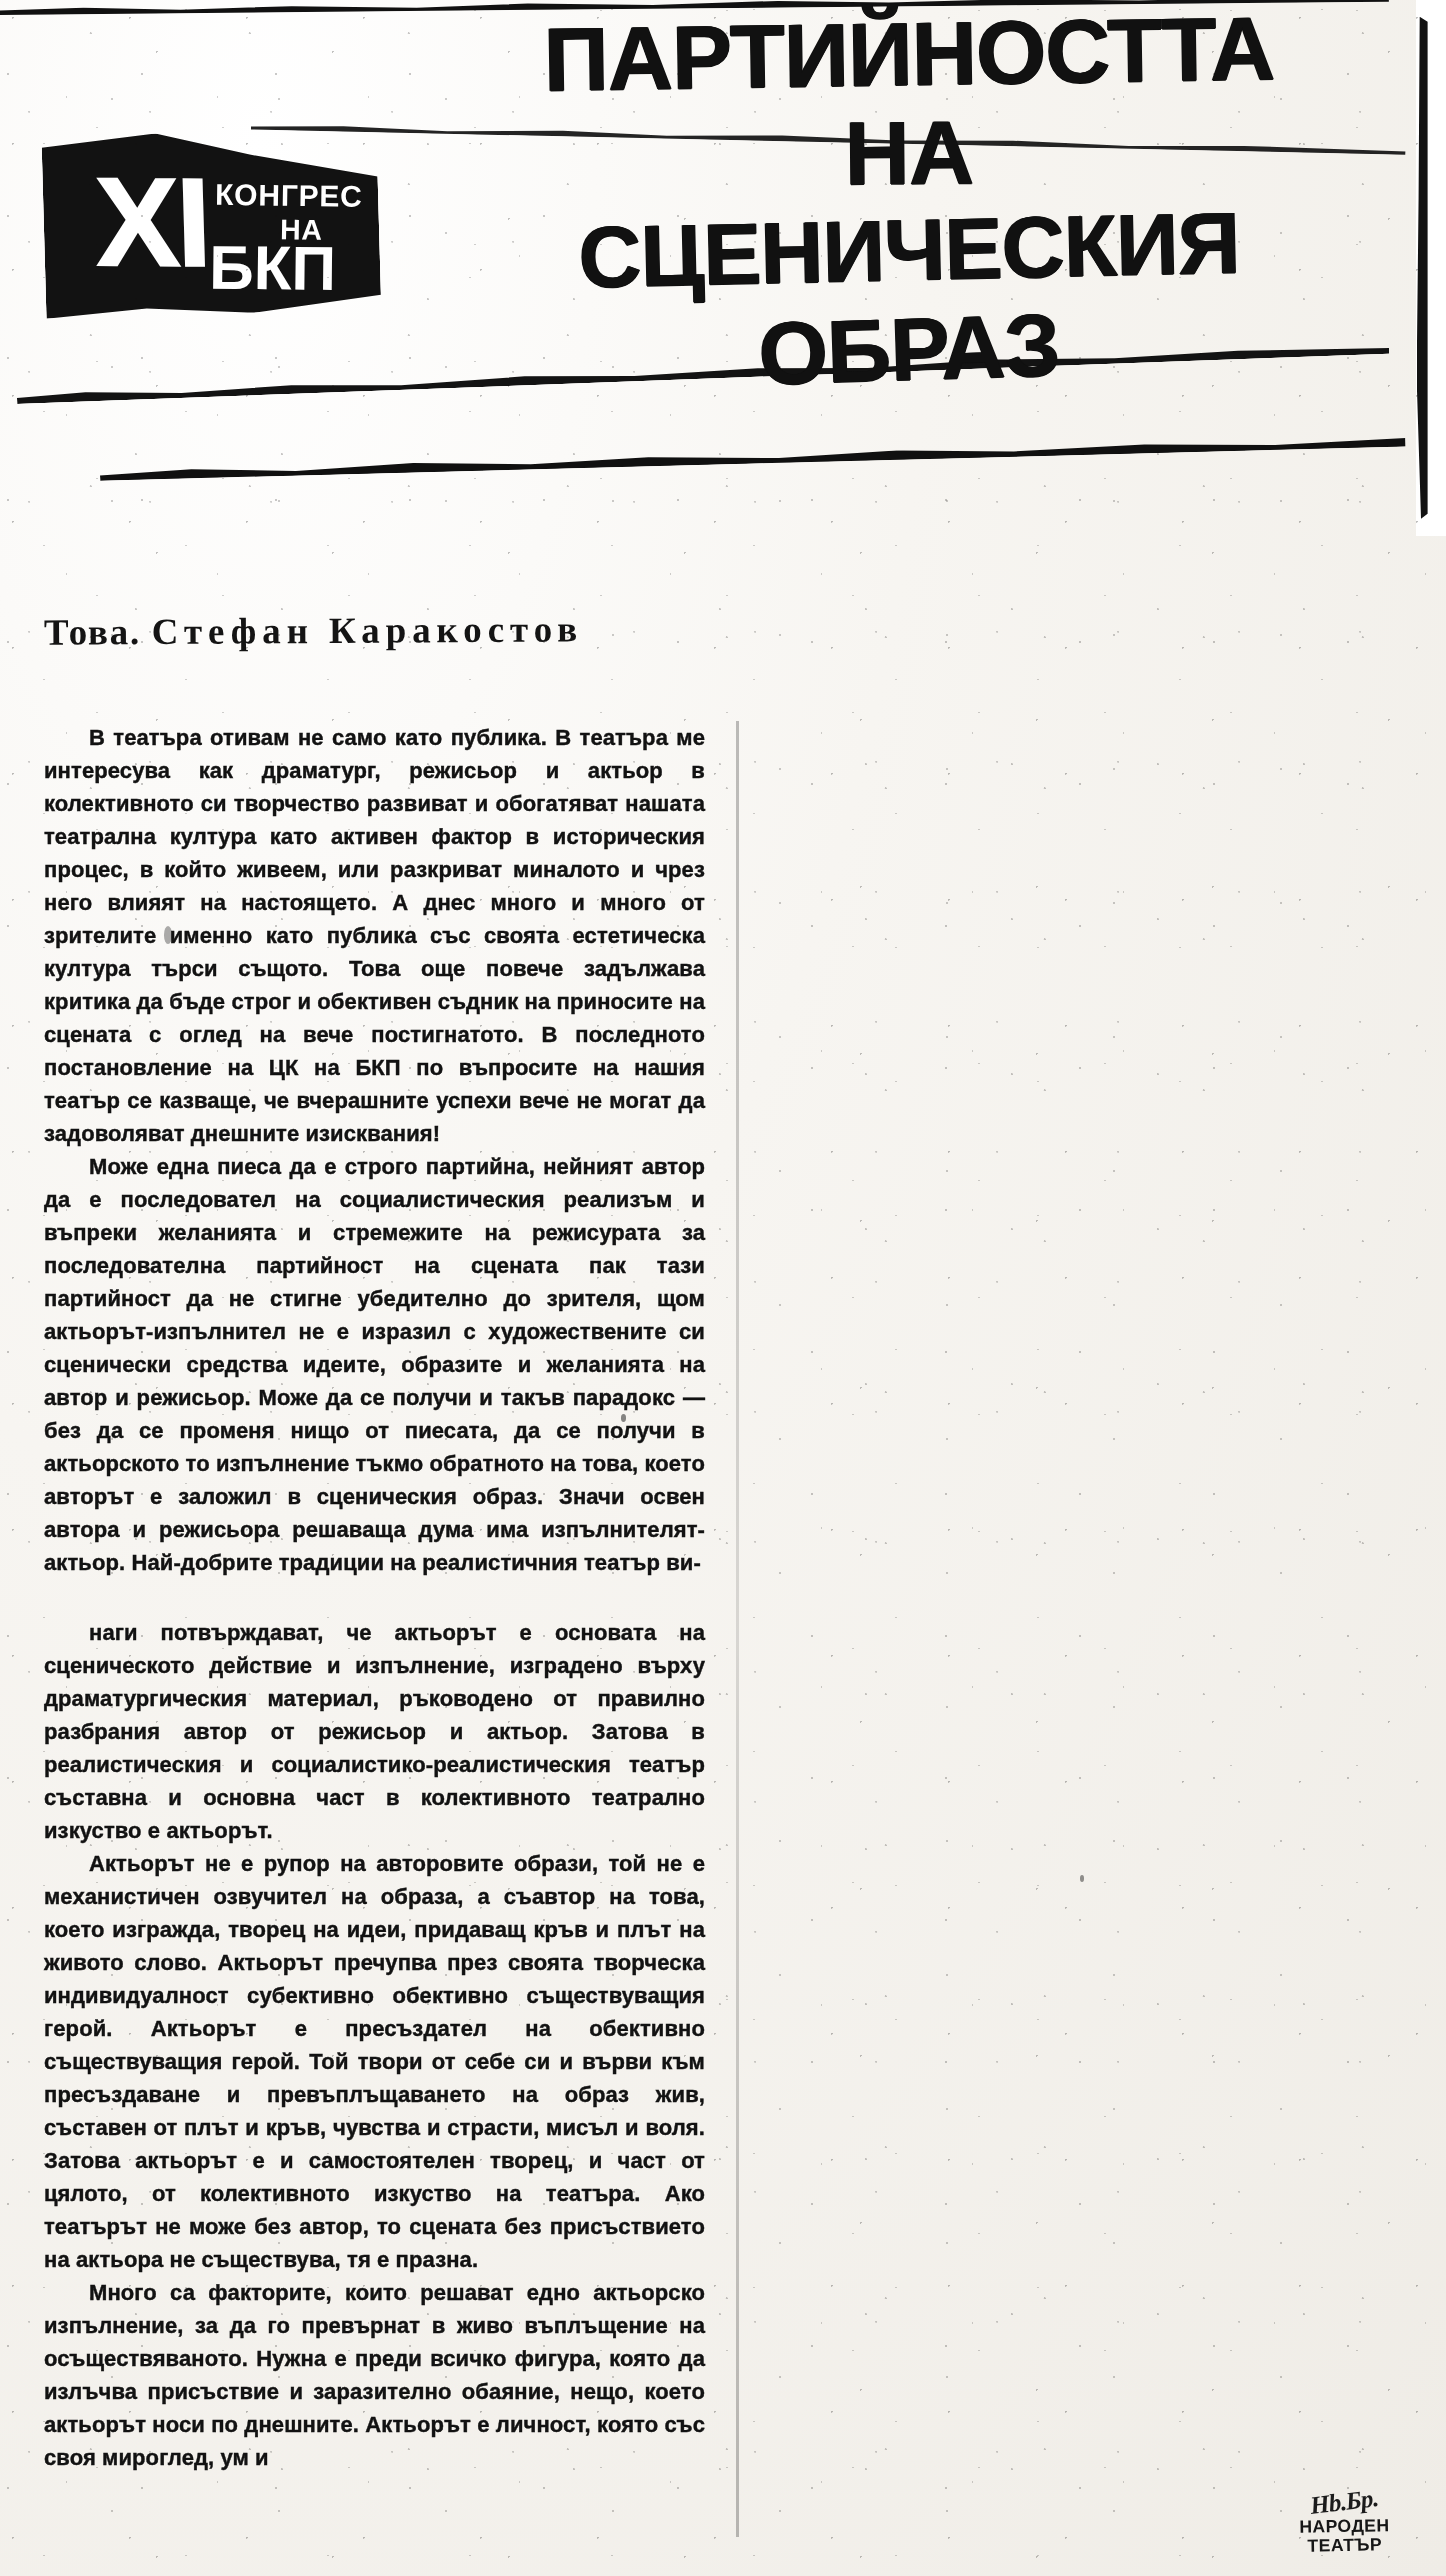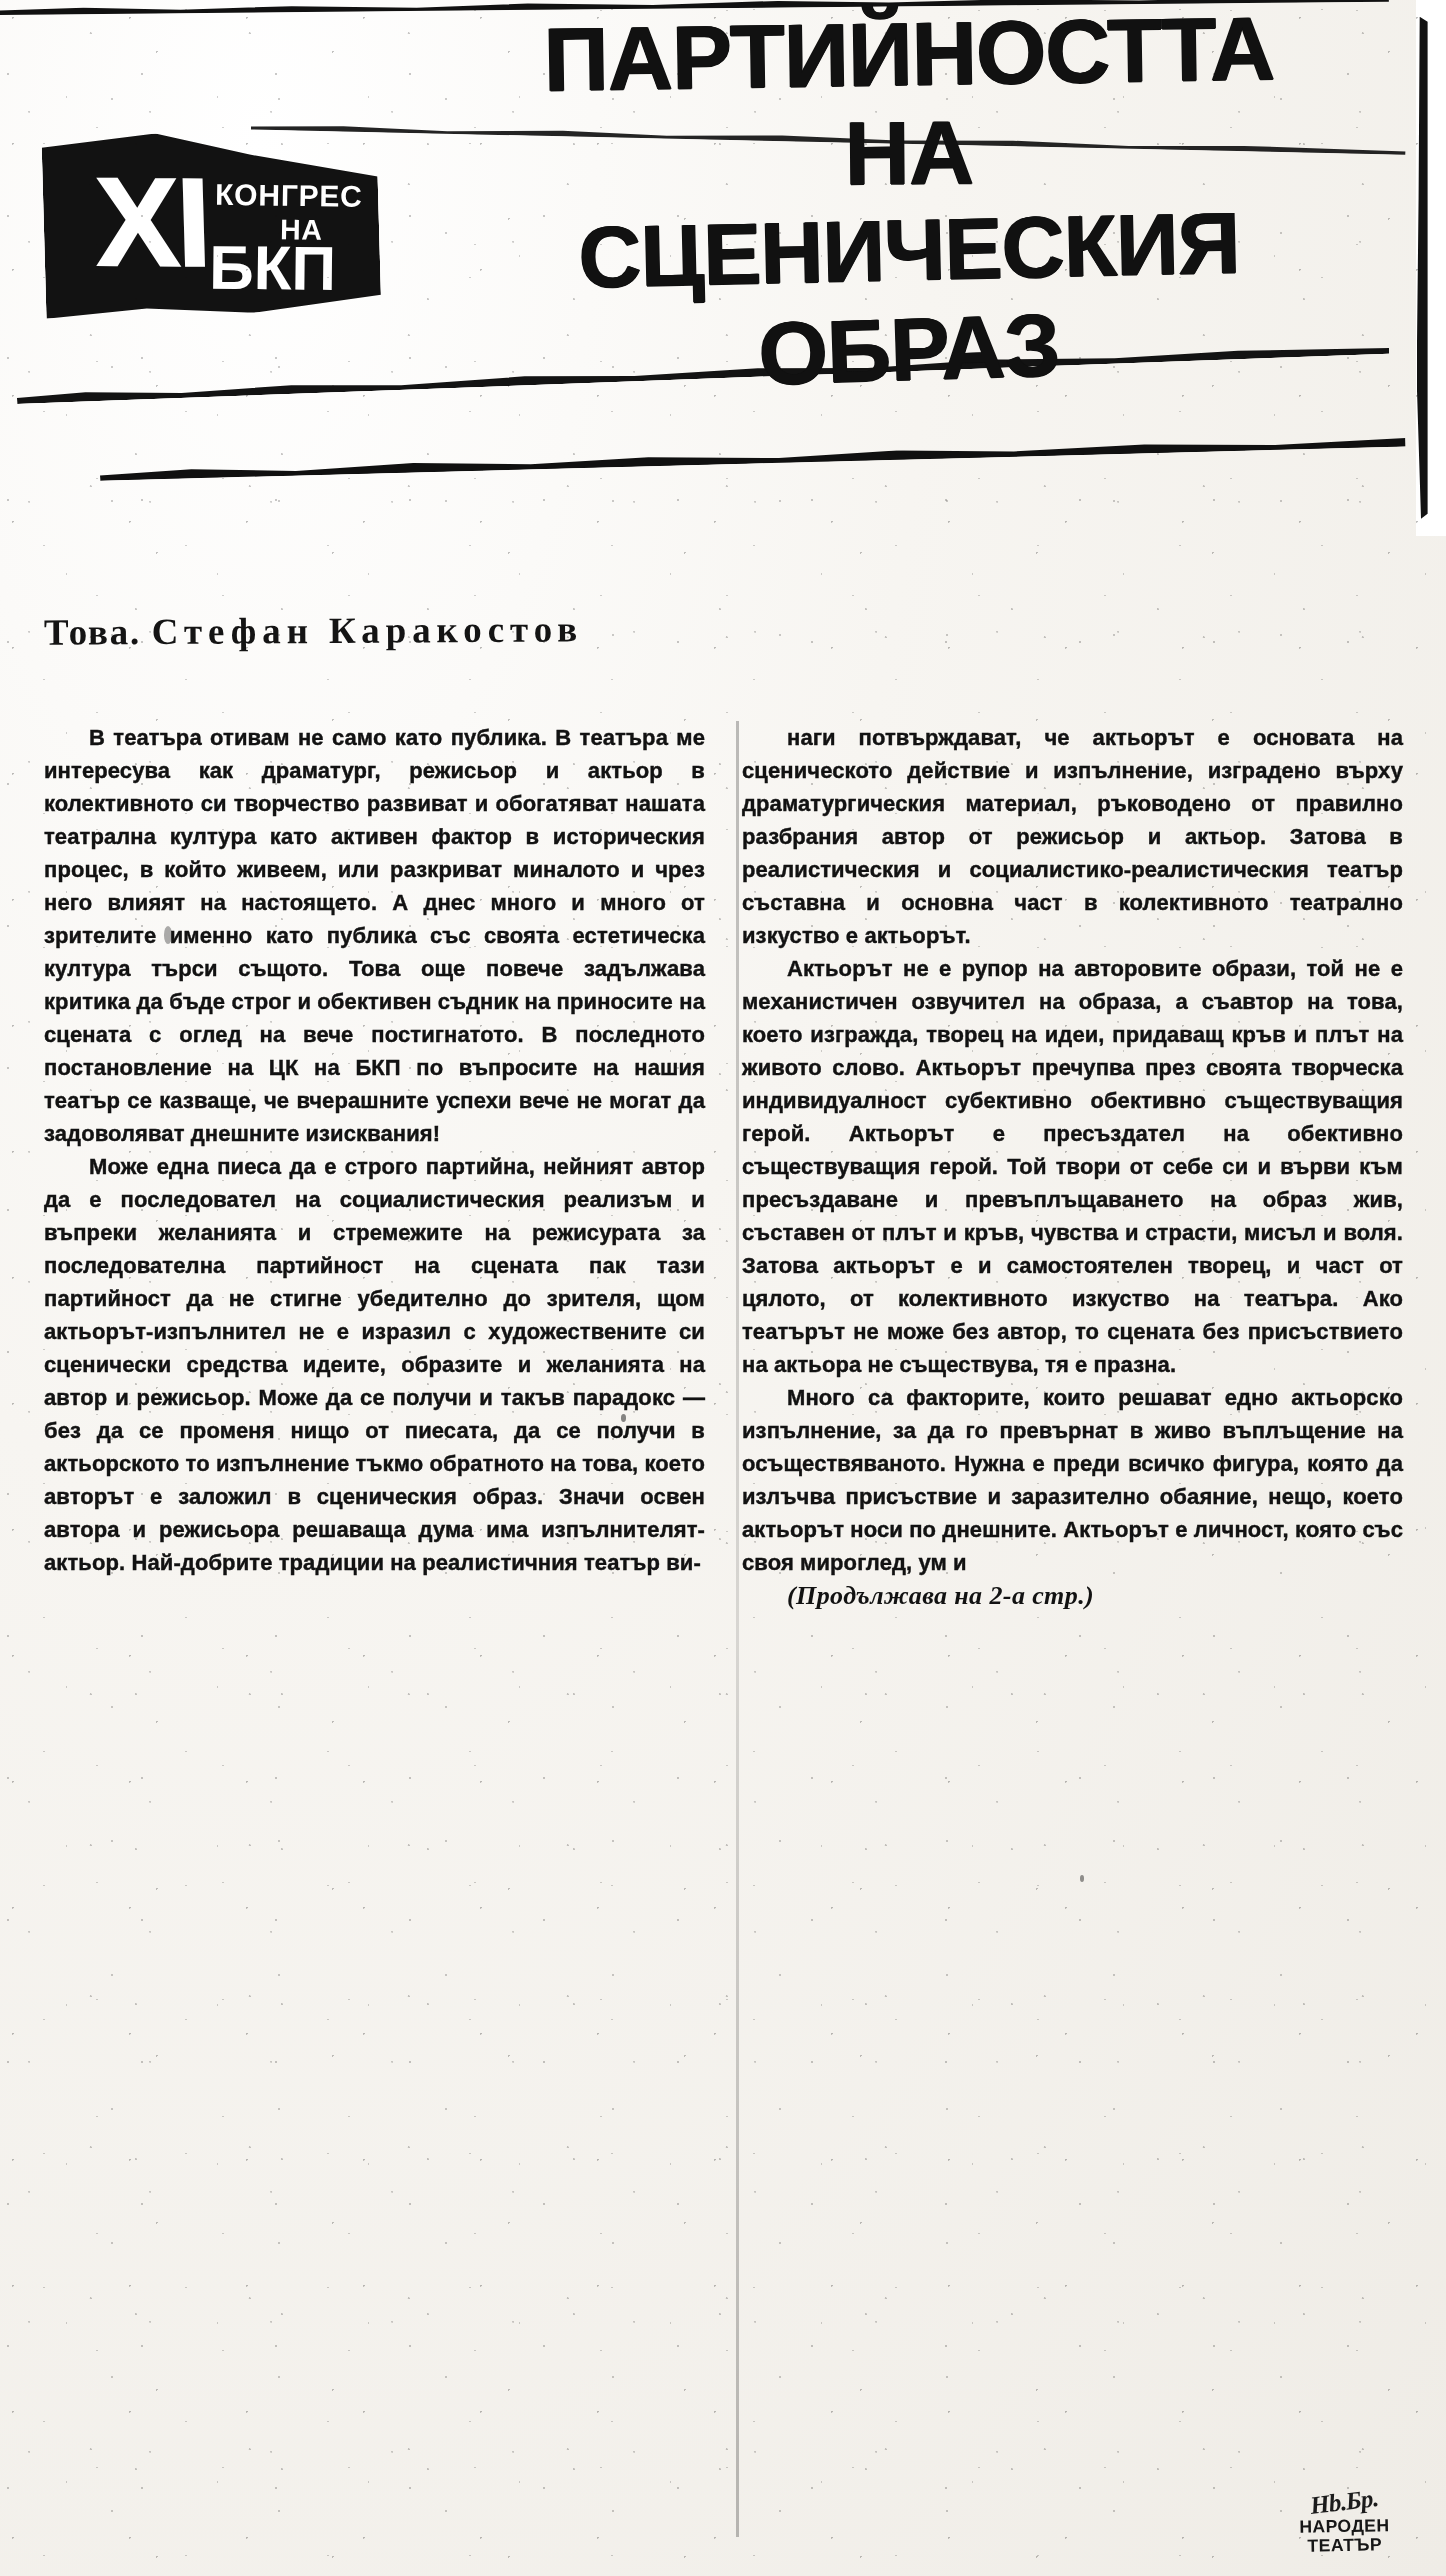--- a/index.html
+++ b/index.html
@@ -120,21 +120,21 @@
     position:absolute;left:44px;top:609px;
     font-family:"Liberation Serif",serif;font-weight:bold;
     font-size:37px;letter-spacing:1.7px;color:#141414;
     transform:rotate(-0.35deg);
   }
   #byline .fam{letter-spacing:5.9px;}
 
   
   #cols{
     position:absolute;left:44px;top:721px;width:1364px;height:1824px;
-    display:flex;gap:37px;
+    display:flex;gap:37px;flex-direction:column;
   }
   .col{
     width:661px;
     font-family:"Liberation Sans",sans-serif;
     font-weight:bold;
     font-size:22px;
     line-height:33px;
     letter-spacing:0.1px;
     text-align:justify;
     color:#121212;
@@ -204,21 +204,20 @@
 
 <div id="cols">
   <div class="col">
     <p>В театъра отивам не само като публика. В театъра ме интересува как драматург, режисьор и актьор в колективното си творчество развиват и обогатяват нашата театрална култура като активен фактор в историческия процес, в който живеем, или разкриват миналото и чрез него влияят на настоящето. А днес много и много от зрителите именно като публика със своята естетическа култура търси същото. Това още повече задължава критика да бъде строг и обективен съдник на приносите на сцената с оглед на вече постигнатото. В последното постановление на ЦК на БКП по въпросите на нашия театър се казваще, че вчерашните успехи вече не могат да задоволяват днешните изисквания!</p>
     <p>Може една пиеса да е строго партийна, нейният автор да е последовател на социалистическия реализъм и въпреки желанията и стремежите на режисурата за последователна партийност на сцената пак тази партийност да не стигне убедително до зрителя, щом актьорът-изпълнител не е изразил с художествените си сценически средства идеите, образите и желанията на автор и режисьор. Може да се получи и такъв парадокс — без да се променя нищо от пиесата, да се получи в актьорското то изпълнение тъкмо обратното на това, което авторът е заложил в сценическия образ. Значи освен автора и режисьора решаваща дума има изпълнителят-актьор. Най-добрите традиции на реалистичния театър ви-</p>
   </div>
   <div class="col">
     <p>наги потвърждават, че актьорът е основата на сценическото действие и изпълнение, изградено върху драматургическия материал, ръководено от правилно разбрания автор от режисьор и актьор. Затова в реалистическия и социалистико-реалистическия театър съставна и основна част в колективното театрално изкуство е актьорът.</p>
     <p>Актьорът не е рупор на авторовите образи, той не е механистичен озвучител на образа, а съавтор на това, което изгражда, творец на идеи, придаващ кръв и плът на живото слово. Актьорът пречупва през своята творческа индивидуалност субективно обективно съществуващия герой. Актьорът е пресъздател на обективно съществуващия герой. Той твори от себе си и върви към пресъздаване и превъплъщаването на образ жив, съставен от плът и кръв, чувства и страсти, мисъл и воля. Затова актьорът е и самостоятелен творец, и част от цялото, от колективното изкуство на театъра. Ако театърът не може без автор, то сцената без присъствието на актьора не съществува, тя е празна.</p>
     <p>Много са факторите, които решават едно актьорско изпълнение, за да го превърнат в живо въплъщение на осъществяваното. Нужна е преди всичко фигура, която да излъчва присъствие и заразително обаяние, нещо, което актьорът носи по днешните. Актьорът е личност, която със своя мироглед, ум и</p>
-    <p class="cont-note">(Продължава на 2-а стр.)</p>
   </div>
 </div>
 
 <div id="stamp">
   <span class="sig">Hb.Бр.</span>
   <span class="ln">НАРОДЕН</span>
   <span class="ln">ТЕАТЪР</span>
 </div>
 
 <div id="grain"></div>

